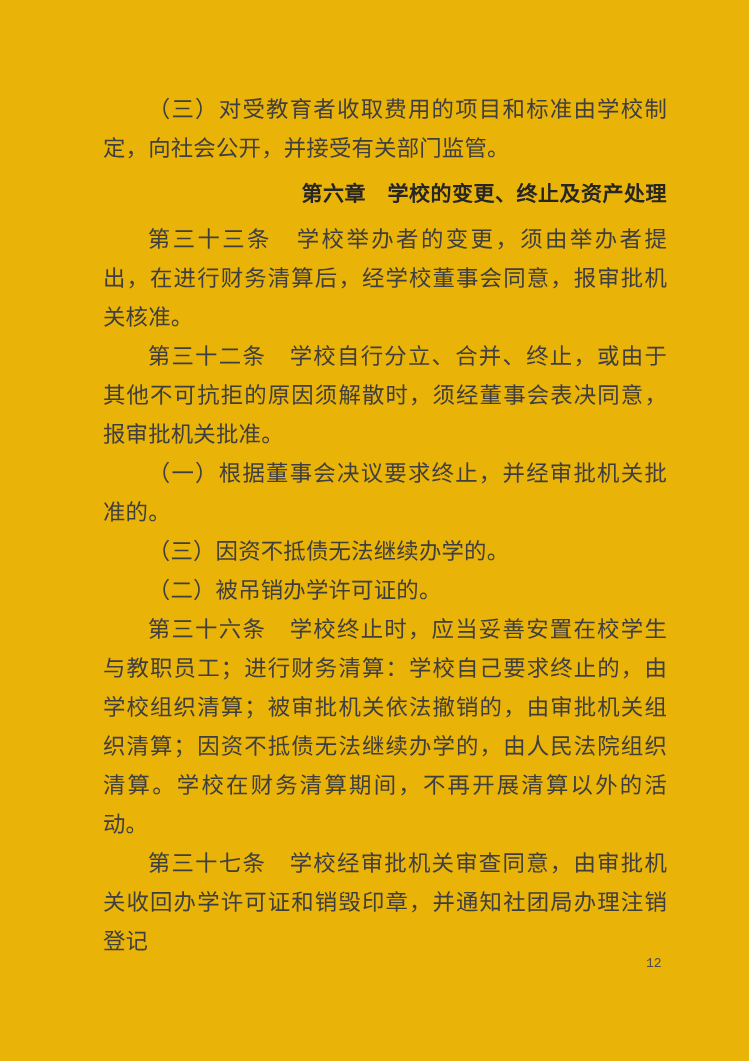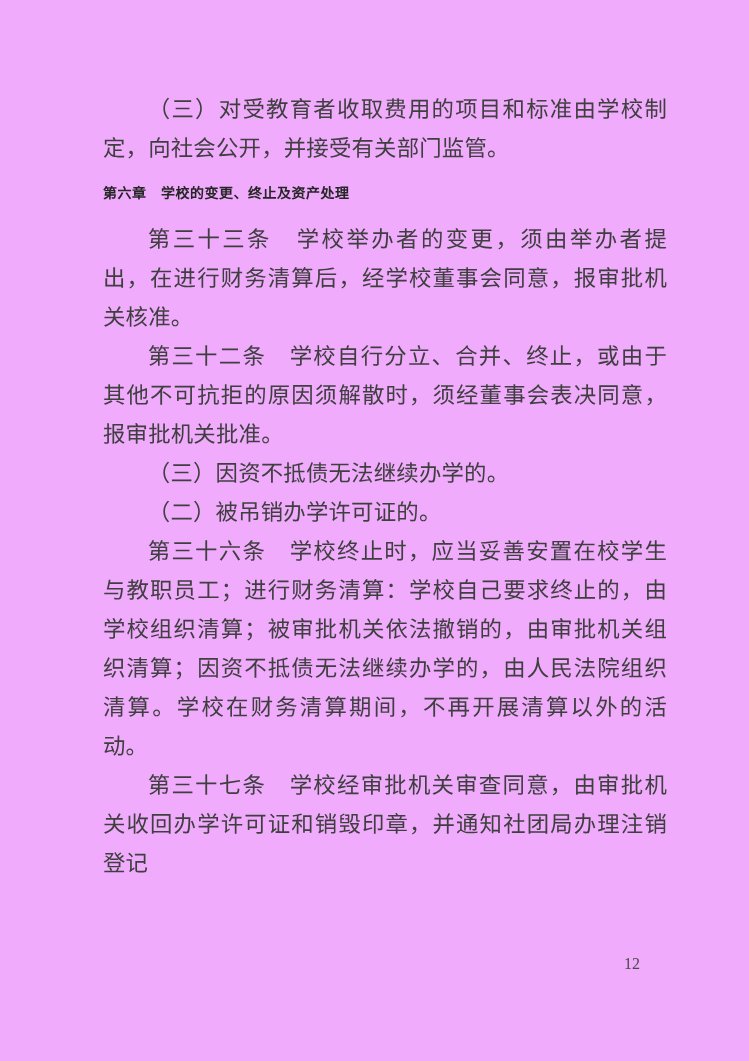--- a/index.html
+++ b/index.html
@@ -4,21 +4,21 @@
 <style>
   html, body {
     margin: 0;
     padding: 0;
     background: #ffffff;
   }
   .page {
     position: relative;
     width: 749px;
     height: 1061px;
-    background: #f0abfc;
+    background: #eab308;
     overflow: hidden;
     font-family: "Liberation Serif", "DejaVu Serif", serif;
   }
   .content {
     position: absolute;
     left: 103px;
     top: 90px;
     width: 564px;
   }
   p.para-body {
@@ -28,45 +28,46 @@
     line-height: 39px;
     color: #3f3f3f;
     text-align: justify;
     text-indent: 2em;
     letter-spacing: 0.2px;
   }
   p.para-heading {
     margin: 6px 0 7px 0;
     font-family: "Liberation Sans", "DejaVu Sans", sans-serif;
     font-weight: 700;
-    font-size: 14px;
+    font-size: 21px;
     line-height: 39px;
     color: #262626;
-    text-align: left;
+    text-align: right;
     text-indent: 0;
     letter-spacing: 0.5px;
   }
   .page-number {
     position: absolute;
     top: 957px;
-    left: 624px;
-    font-family: Liberation Serif, serif;
-    font-size: 16px;
+    left: 646px;
+    font-family: Liberation Mono, monospace;
+    font-size: 13px;
     line-height: 14px;
     color: #4a4a4a;
   }
 </style>
 </head>
 <body>
 
 <div class="page">
   <main class="content" id="document-body">
       <p class="para-body">（三）对受教育者收取费用的项目和标准由学校制定，向社会公开，并接受有关部门监管。</p>
       <p class="para-heading">第六章　学校的变更、终止及资产处理</p>
       <p class="para-body">第三十三条　学校举办者的变更，须由举办者提出，在进行财务清算后，经学校董事会同意，报审批机关核准。</p>
       <p class="para-body">第三十二条　学校自行分立、合并、终止，或由于其他不可抗拒的原因须解散时，须经董事会表决同意，报审批机关批准。</p>
+      <p class="para-body">（一）根据董事会决议要求终止，并经审批机关批准的。</p>
       <p class="para-body">（三）因资不抵债无法继续办学的。</p>
       <p class="para-body">（二）被吊销办学许可证的。</p>
       <p class="para-body">第三十六条　学校终止时，应当妥善安置在校学生与教职员工；进行财务清算：学校自己要求终止的，由学校组织清算；被审批机关依法撤销的，由审批机关组织清算；因资不抵债无法继续办学的，由人民法院组织清算。学校在财务清算期间，不再开展清算以外的活动。</p>
       <p class="para-body">第三十七条　学校经审批机关审查同意，由审批机关收回办学许可证和销毁印章，并通知社团局办理注销登记</p>
     </main>
   <div class="page-number">12</div>
 </div>
 
 </body></html>

